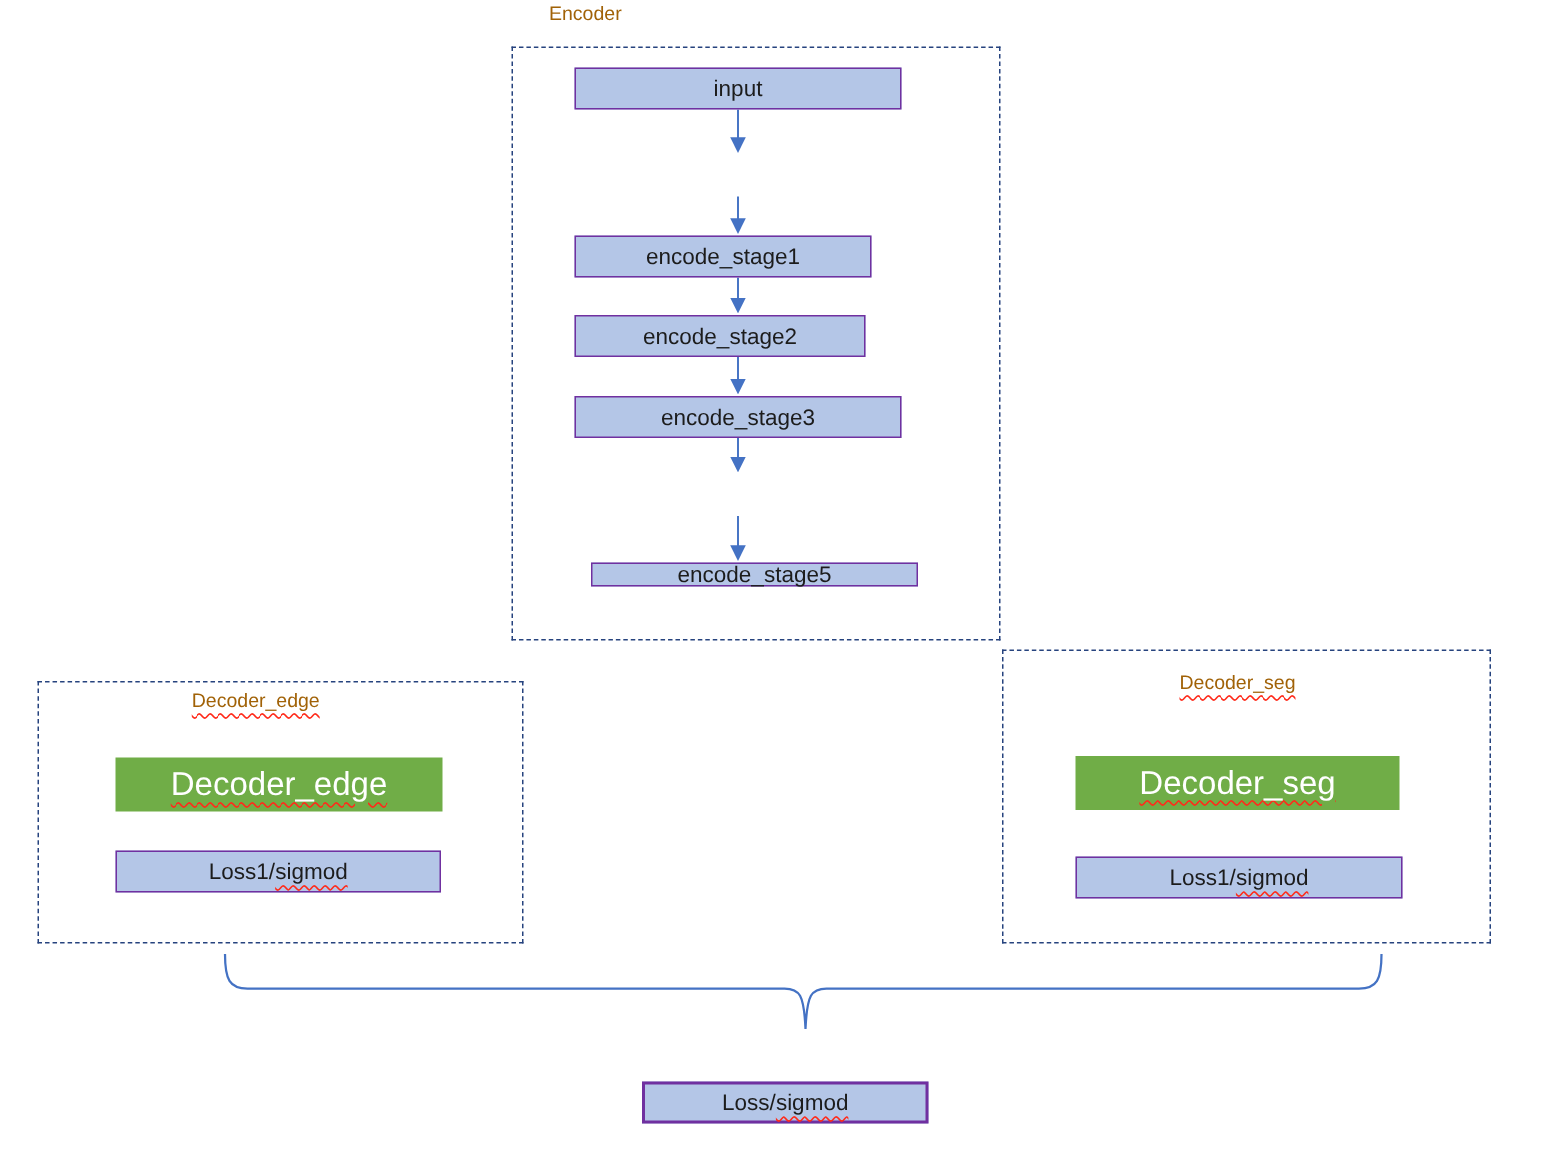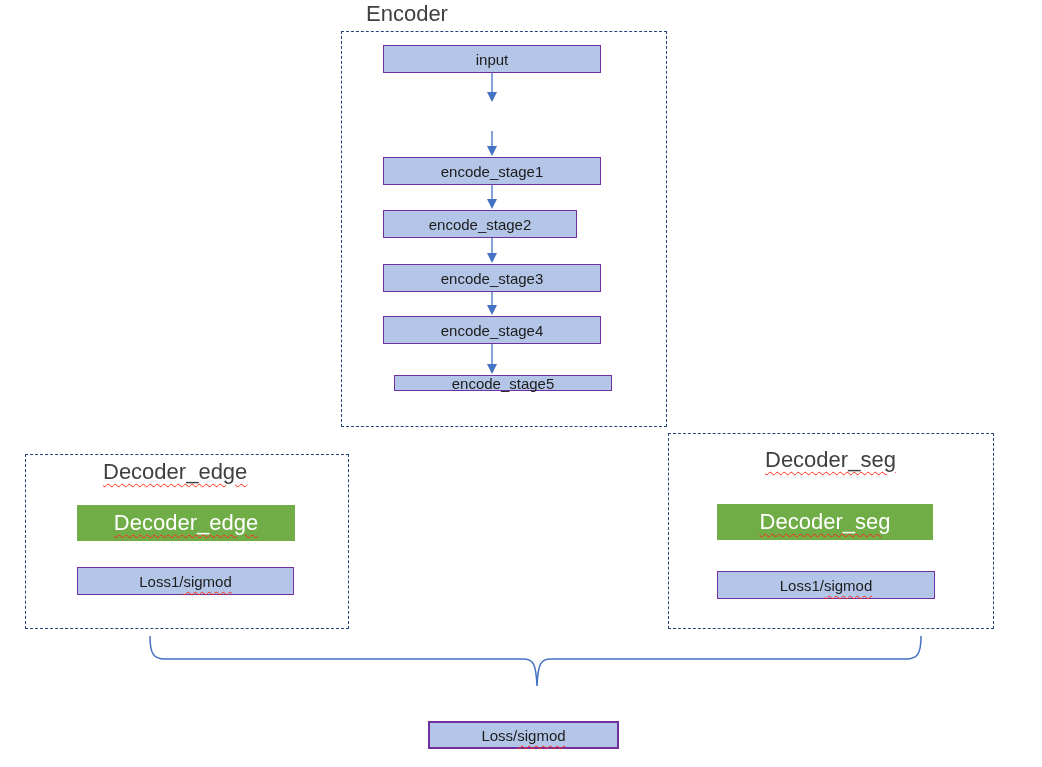--- a/index.html
+++ b/index.html
@@ -2,21 +2,21 @@
 <html><head>
 <meta charset="utf-8">
 <style>
   html,body{margin:0;padding:0;background:#ffffff;}
   .canvas{
     position:relative;width:1042px;height:767px;background:#ffffff;overflow:hidden;
     font-family:"Liberation Sans", sans-serif;
   }
   .overlay-svg{position:absolute;left:0;top:0;width:1042px;height:767px;pointer-events:none;}
   .dashed-container{position:absolute;border:1px dashed #26437e;background:transparent;}
-  .red-title{position:absolute;color:#404040;font-size:22px;white-space:nowrap;}
+  .red-title{position:absolute;color:#a16207;font-size:13px;white-space:nowrap;}
   .centered-title{text-align:center;}
   .node-box{
     position:absolute;background:#b4c6e7;border:1.5px solid #7030a0;
     display:flex;align-items:center;justify-content:center;
     font-size:15px;color:#1c1c1c;box-sizing:border-box;white-space:nowrap;
   }
   .green-box{
     position:absolute;background:#70ad47;border:none;
     display:flex;align-items:center;justify-content:center;
     font-size:22px;color:#ffffff;box-sizing:border-box;white-space:nowrap;
@@ -50,24 +50,23 @@
       <line x1="492" y1="344" x2="492" y2="372" marker-end="url(#arrowhead)"></line>
     </g>
     <path d="M 150 636 C 150 653 153 659 165 659 L 523 659 C 533 659 536 663 537 686 C 538 663 541 659 551 659 L 906 659 C 918 659 921 653 921 636" fill="none" stroke="#4472c4" stroke-width="1.5"></path>
   </svg>
 
   <div class="red-title" style="left:366px;top:1px;">Encoder</div>
 
   <div class="dashed-container" style="left:341px;top:31px;width:324px;height:394px;"></div>
 
   <div class="node-box" style="left:383px;top:45px;width:218px;height:28px;">input</div>
-  <div class="node-box" style="left:383px;top:157px;width:218px;height:28px;">encode_stage1</div>
+  <div class="node-box" style="left:383px;top:157px;width:198px;height:28px;">encode_stage1</div>
   <div class="node-box" style="left:383px;top:210px;width:194px;height:28px;">encode_stage2</div>
   <div class="node-box" style="left:383px;top:264px;width:218px;height:28px;">encode_stage3</div>
-  <div class="node-box" style="left:383px;top:316px;width:218px;height:28px;">encode_stage4</div>
   <div class="node-box" style="left:394px;top:375px;width:218px;height:16px;">encode_stage5</div>
 
   <div class="dashed-container" style="left:25px;top:454px;width:322px;height:173px;"></div>
 
   <div class="red-title centered-title wavy" style="left:103px;top:459px;width:135px;">Decoder_edge</div>
 
   <div class="green-box wavy" style="left:77px;top:505px;width:218px;height:36px;">Decoder_edge</div>
 
   <div class="node-box" style="left:77px;top:567px;width:217px;height:28px;">
     <span>Loss1/</span>

